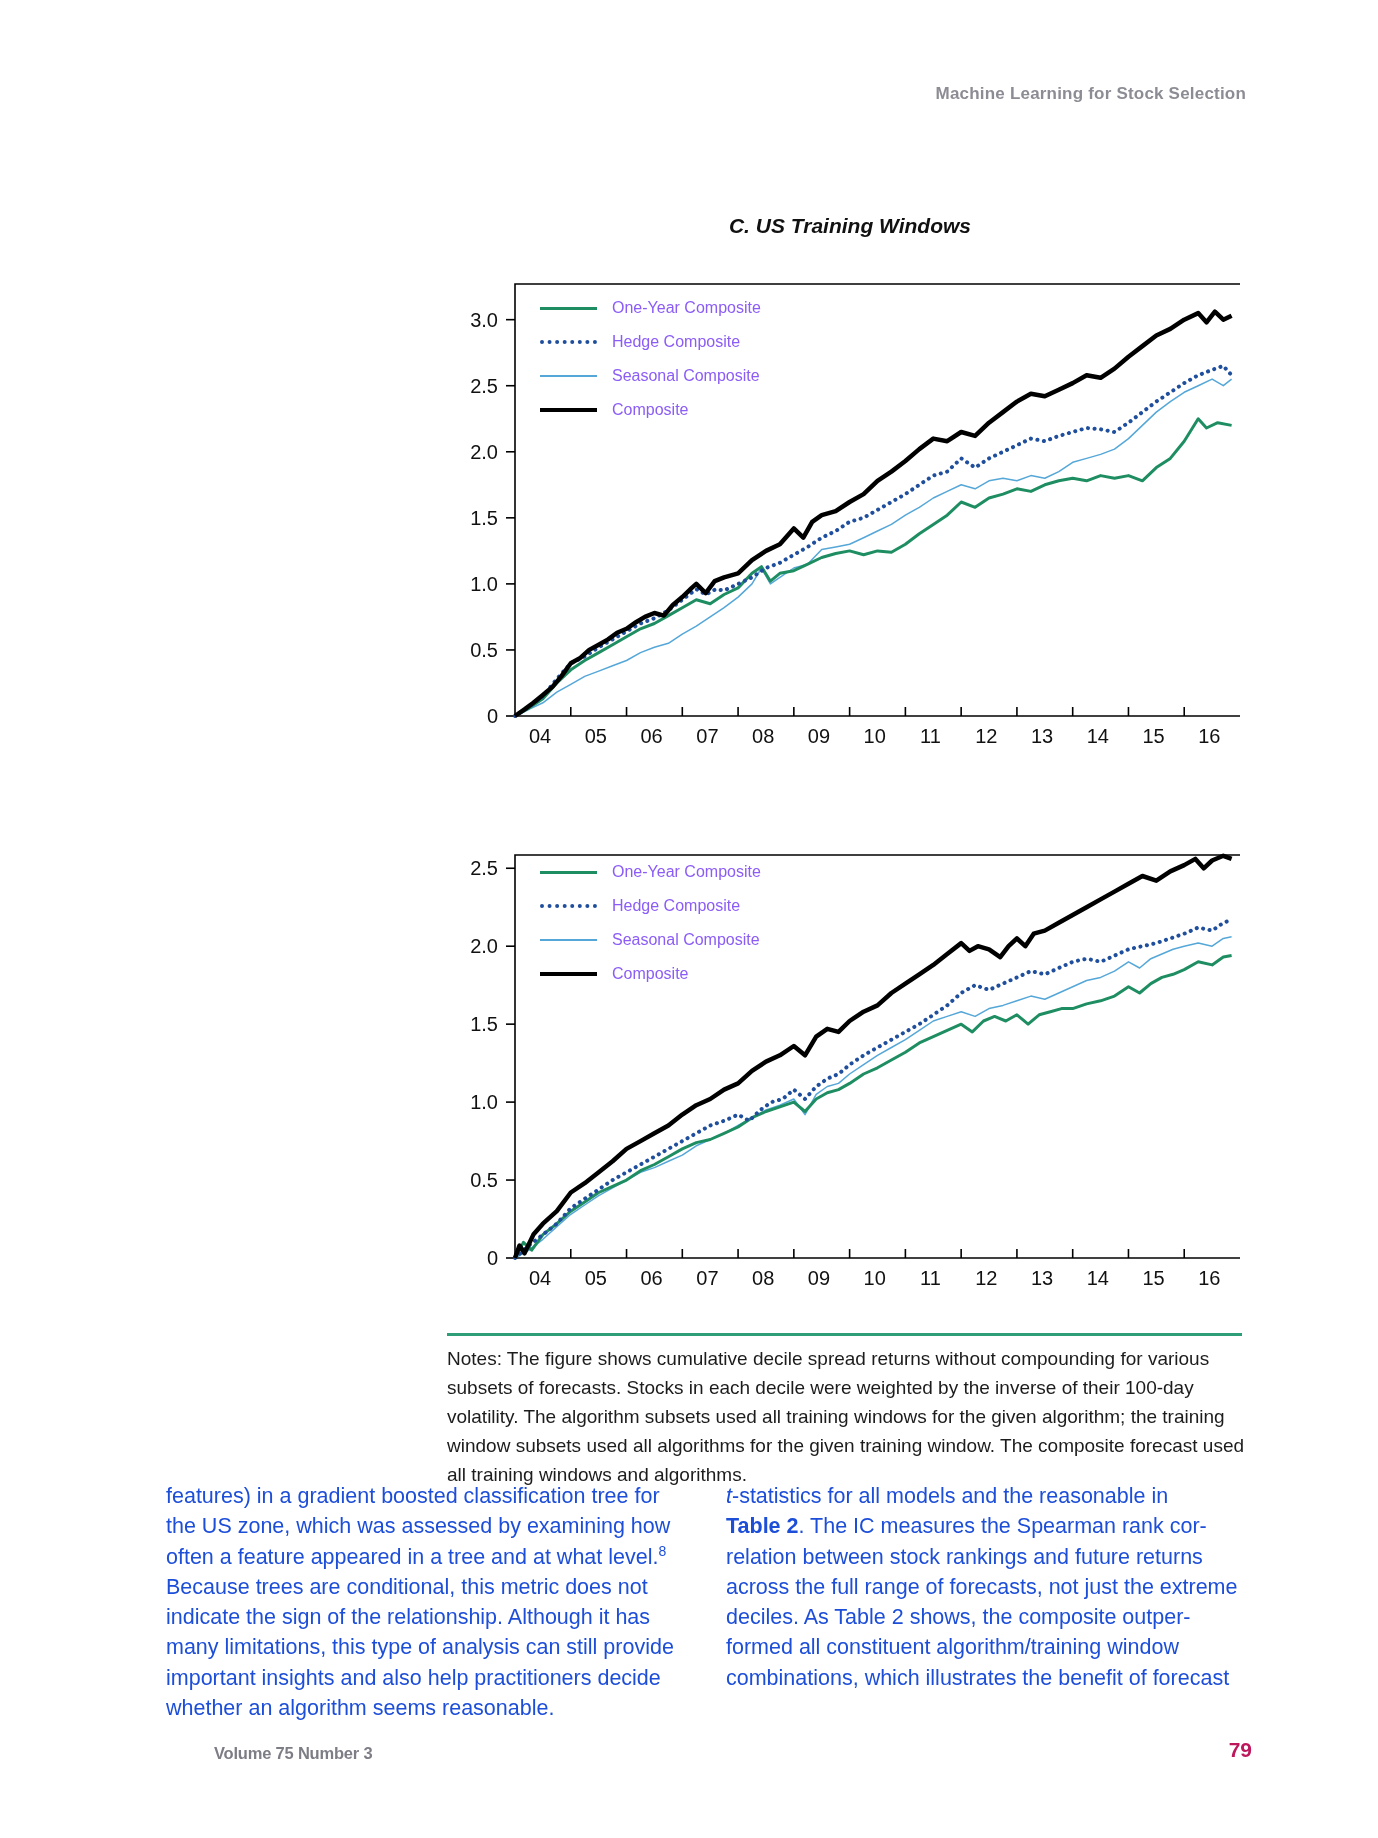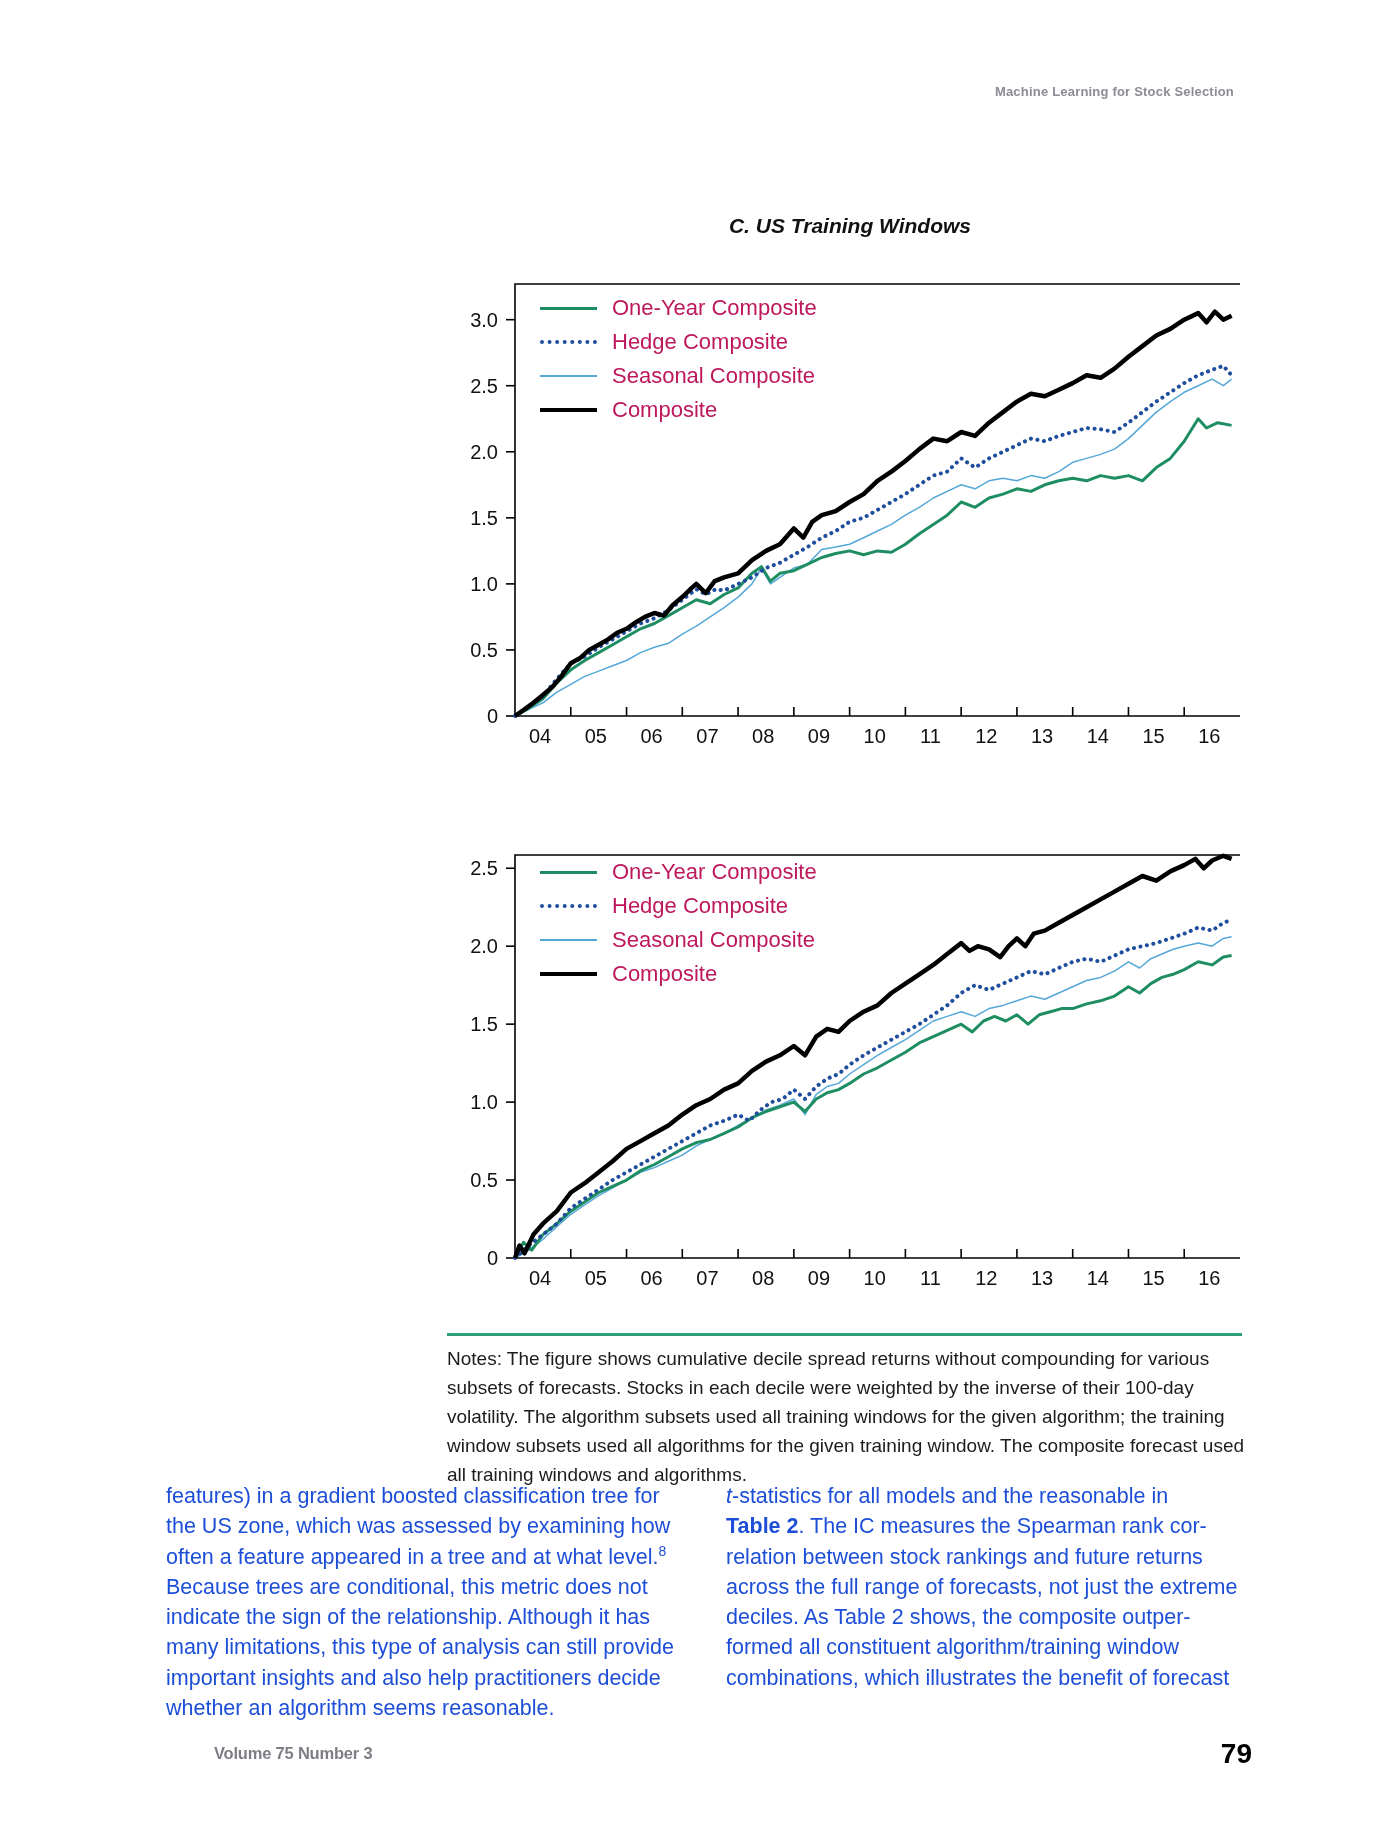--- a/index.html
+++ b/index.html
@@ -6,22 +6,22 @@
   .page{
     position:relative;
     width:1378px;height:1838px;
     margin:0 auto;
     background:#ffffff;
     font-family:"Liberation Sans",sans-serif;
     color:#1f1f1f;
     overflow:hidden;
   }
   .running-head{
-    position:absolute;top:84px;right:144px;
-    font-size:13px;font-weight:bold;color:#8C8C94;
+    position:absolute;top:84px;right:132px;
+    font-size:17px;font-weight:bold;color:#8C8C94;
     letter-spacing:.2px;
   }
   .figcap{
     position:absolute;left:166px;top:194px;width:290px;
     font-size:24px;line-height:34px;color:#2D9E78;
     white-space:pre-line;
   }
   .figcap .lbl{font-weight:bold;}
   .figcap .cap-rest{padding-left:9px;}
 
@@ -34,21 +34,21 @@
   }
   #chart-d .chart-title{top:10px;}
   .chart svg{position:absolute;left:0;top:0;}
   svg text.tick{font-size:20px;font-family:"Liberation Sans",sans-serif;fill:#111;}
 
   .legend{position:absolute;left:100px;display:flex;flex-direction:column;gap:10px;}
   #chart-c .legend{top:84px;}
   #chart-d .legend{top:80px;}
   .legend-row{display:flex;align-items:center;height:24px;}
   .sample{display:inline-block;width:57px;margin-right:15px;height:0;}
-  .legend-label{font-size:22px;color:#be185d;}
+  .legend-label{font-size:16px;color:#8b5cf6;}
 
   .rule{position:absolute;left:447px;top:1333px;width:795px;height:3px;background:#2D9E78;}
 
   .notes{
     position:absolute;left:447px;top:1344px;width:815px;
     font-size:19px;line-height:29px;color:#1c1c1c;white-space:pre-line;
   }
   .notes .nlbl{}
 
   .col{
@@ -60,21 +60,21 @@
   .col sup{font-size:14px;line-height:0;vertical-align:super;}
   .it{font-style:italic;}
   .bd{font-weight:bold;}
 
   .footer-left{
     position:absolute;left:166px;top:1744px;
     font-size:16.5px;font-weight:bold;color:#7D7D85;letter-spacing:-.2px;margin-left:48px;
   }
   .page-num{
     position:absolute;right:126px;top:1738px;
-    font-size:28px;font-weight:bold;color:#000000;margin-left:36px;
+    font-size:21px;font-weight:bold;color:#be185d;margin-left:36px;
   }
 </style>
 </head>
 <body>
 
 <div class="page">
 
   <div class="running-head">Machine Learning for Stock Selection</div>
 
 

